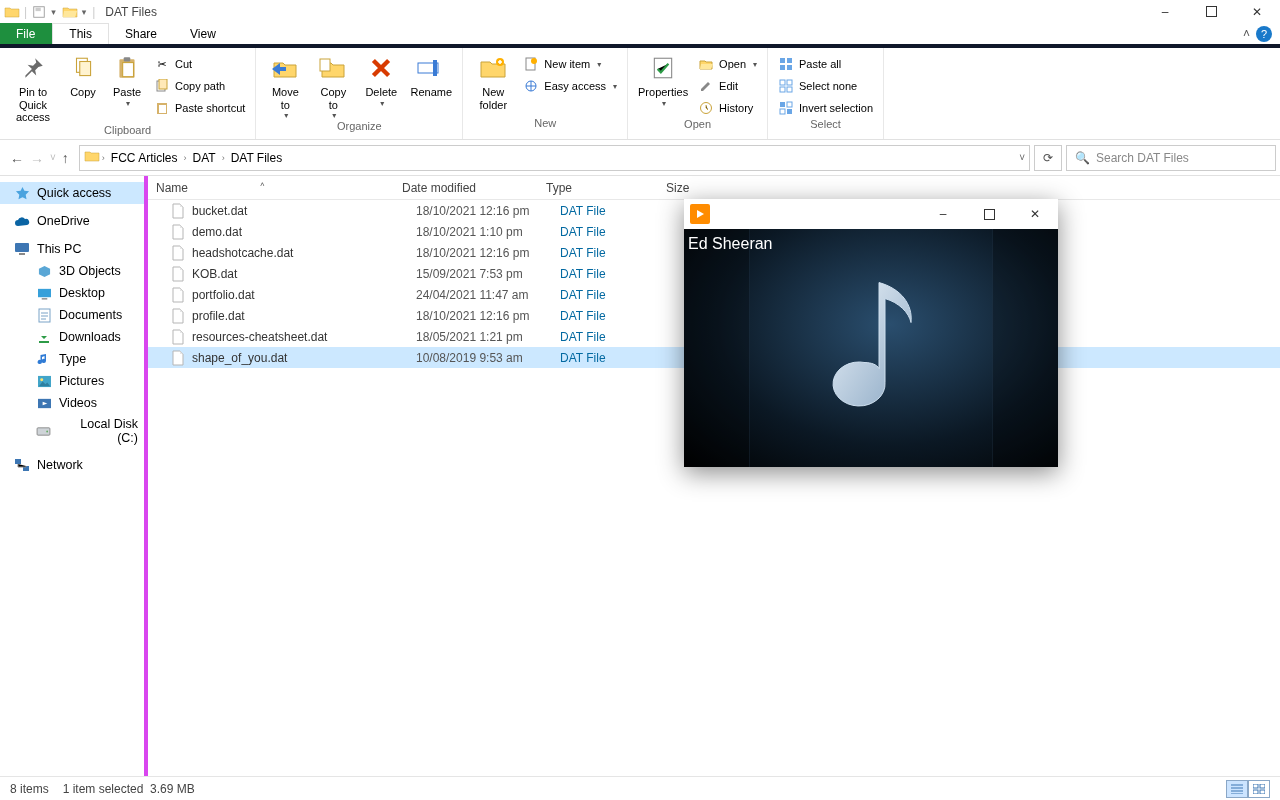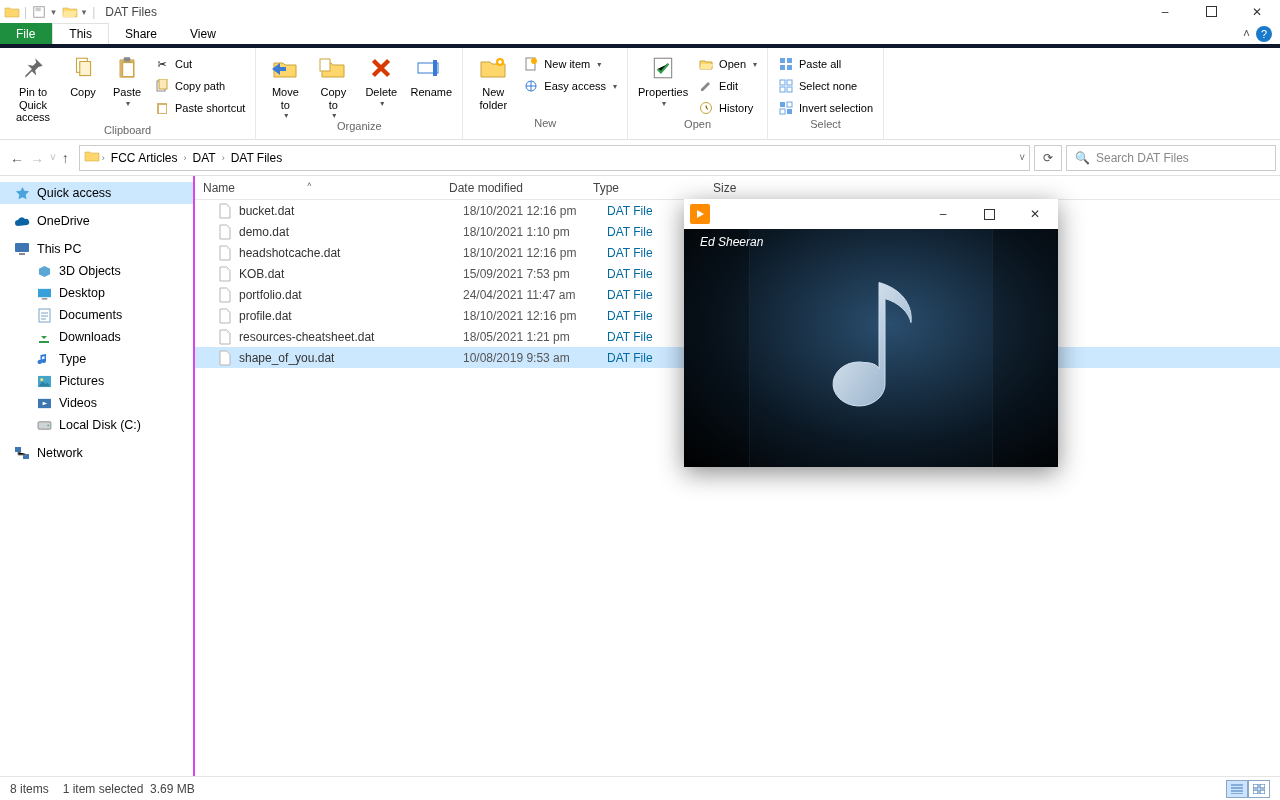--- a/index.html
+++ b/index.html
@@ -39,21 +39,21 @@
 .navbar .nav-arrow { color: #bbb; font-size: 14px; }
 .navbar .nav-arrow.enabled { color: #555; }
 .navbar .addressbar { flex: 1; height: 26px; border: 1px solid #ccc; display: flex; align-items: center; padding: 0 4px; gap: 2px; font-size: 12px; }
 .navbar .addressbar .crumb { padding: 0 4px; }
 .navbar .addressbar .sep { color: #777; font-size: 9px; }
 .navbar .refresh { width: 28px; height: 26px; border: 1px solid #ccc; display: flex; align-items: center; justify-content: center; color: #555; }
 .navbar .searchbox { width: 210px; height: 26px; border: 1px solid #ccc; display: flex; align-items: center; padding: 0 8px; gap: 6px; color: #888; }
 
 
 .main { display: flex; position: absolute; top: 176px; bottom: 24px; left: 0; right: 0; }
-.sidebar { width: 195px; border-right: 2px solid #d946ef; padding: 6px 0; overflow: hidden; text-align: right; }
+.sidebar { width: 148px; border-right: 4px solid #d946ef; padding: 6px 0; overflow: hidden; text-align: right; }
 .sidebar .tree-item { display: flex; align-items: center; gap: 7px; padding: 3px 6px 3px 22px; font-size: 12.5px; }
 .sidebar .tree-item.header { padding-left: 14px; font-weight: 400; }
 .sidebar .tree-item.sub { padding-left: 36px; }
 .sidebar .tree-item.quick { background: #cce8ff; }
 .sidebar .tico { width: 16px; height: 16px; display: inline-flex; align-items: center; justify-content: center; }
 .sidebar .spacer { height: 6px; }
 
 .filepane { flex: 1; display: flex; flex-direction: column; position: relative; }
 .col-headers { display: flex; height: 24px; align-items: center; border-bottom: 1px solid #e8e8e8; font-size: 12px; color: #444; padding-left: 0; }
 .col-headers .col { padding: 0 8px; position: relative; }
@@ -79,21 +79,21 @@
 .statusbar .view-icons div { width: 22px; height: 18px; border: 1px solid #8aa7c7; display:flex; align-items:center; justify-content:center; }
 .statusbar .view-icons div.active { background:#cce4ff; }
 
 
 .player { position: absolute; left: 684px; top: 199px; width: 374px; height: 268px; background: #000; box-shadow: 0 6px 24px rgba(0,0,0,0.45); }
 .player .p-titlebar { height: 30px; background: #fff; display: flex; align-items: center; }
 .player .p-titlebar .p-ico { width: 20px; height: 20px; background: #ff8c00; margin-left: 6px; border-radius: 2px; display:flex; align-items:center; justify-content:center; }
 .player .p-titlebar .p-controls { margin-left: auto; display: flex; }
 .player .p-titlebar .p-controls div { width: 46px; height: 30px; display: flex; align-items: center; justify-content: center; color: #333; }
 .player .p-body { position: absolute; top: 30px; left: 0; right: 0; bottom: 0; background: radial-gradient(ellipse at 55% 40%, #2a4e6e 0%, #0b1824 60%, #000 100%); }
-.player .p-artist { position: absolute; left: 16px; top: 6px; color: #fff; font-size: 12px; font-style: italic; }
+.player .p-artist { position: absolute; left: 4px; top: 6px; color: #fff; font-size: 16px; }
 .player .p-note { position: absolute; left: 50%; top: 50%; transform: translate(-50%, -48%); }
 .player .p-sidebands { position:absolute; top:0; bottom:0; width:66px; background: rgba(0,0,0,0.25); }
 .player .band-l { left:0; border-right:1px solid rgba(80,120,160,0.15);}
 .player .band-r { right:0; border-left:1px solid rgba(80,120,160,0.15);}
 
 
 </style>
 </head>
 <body>
 

